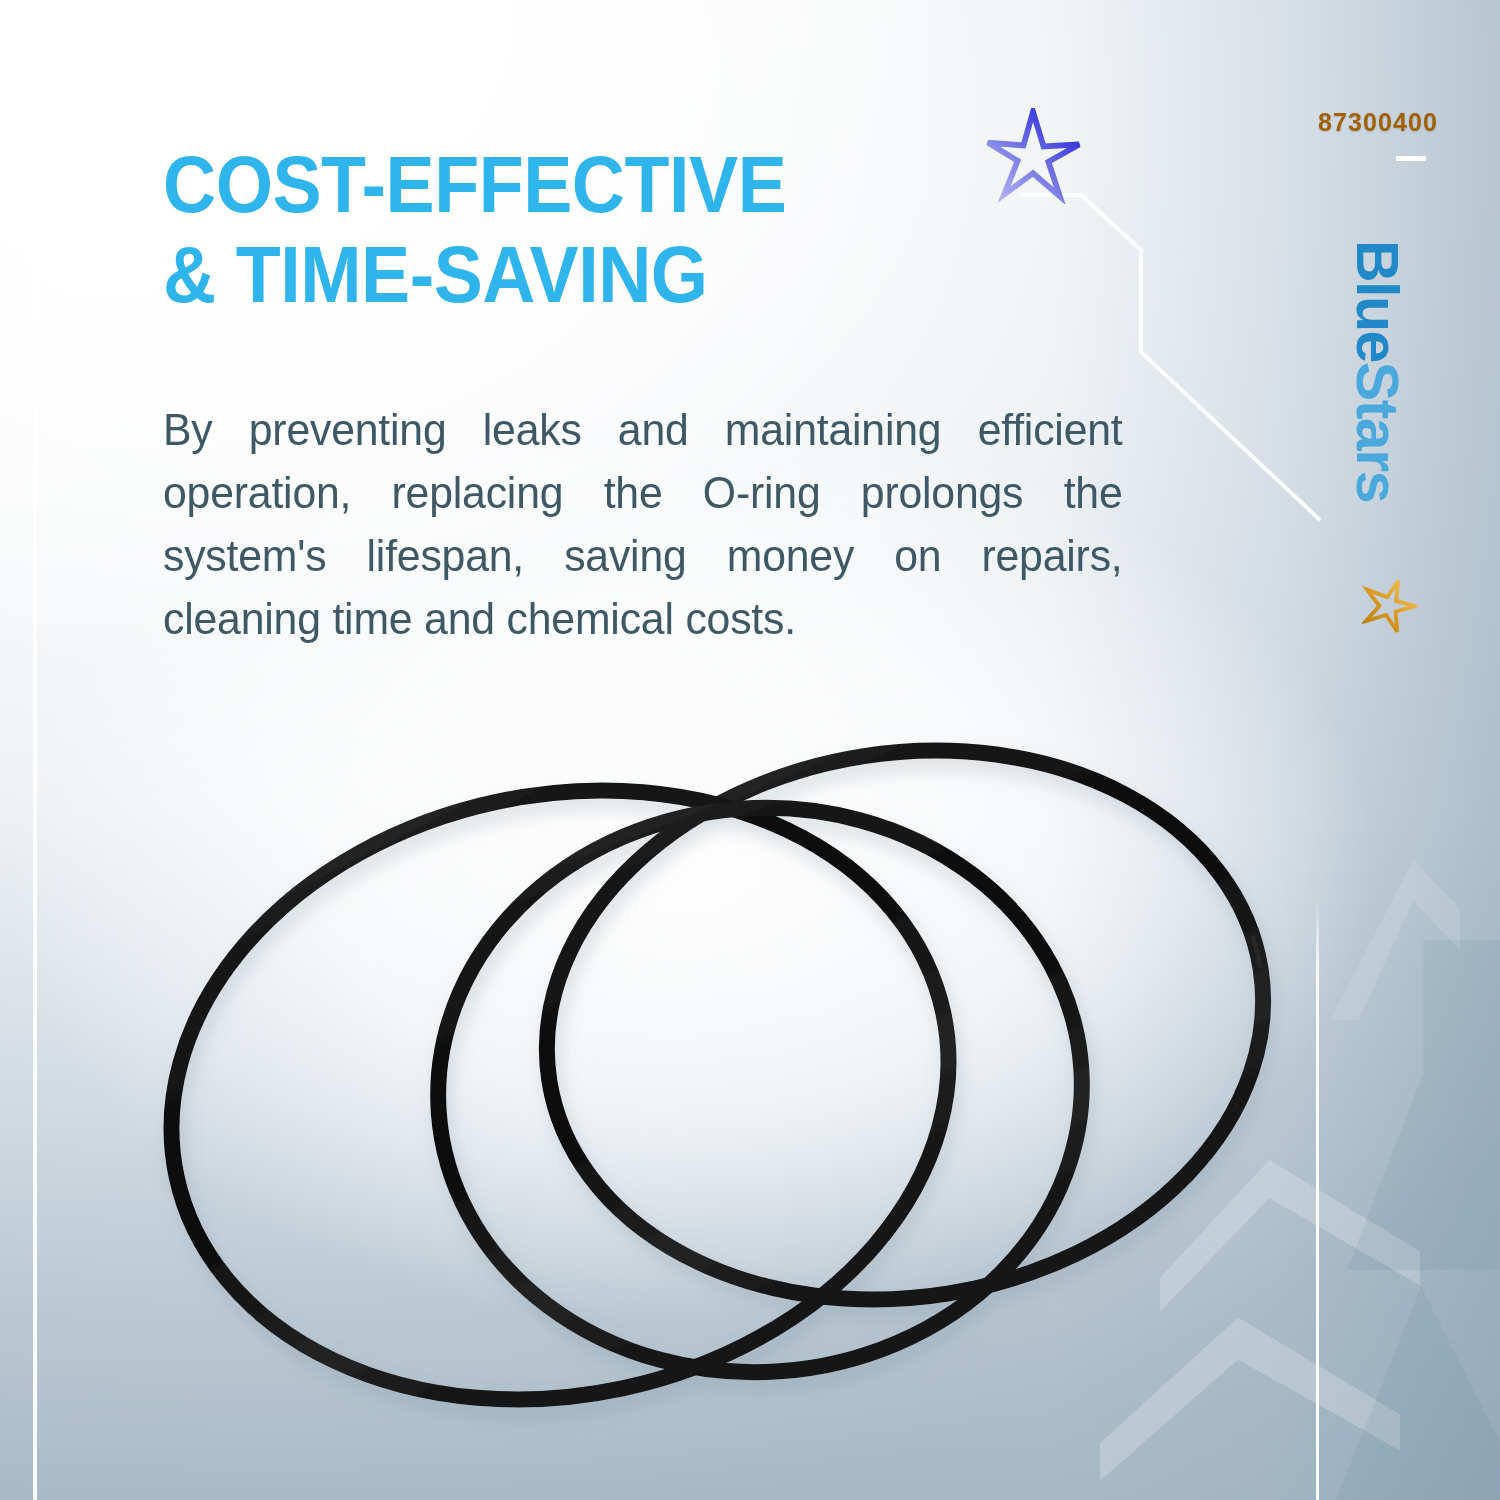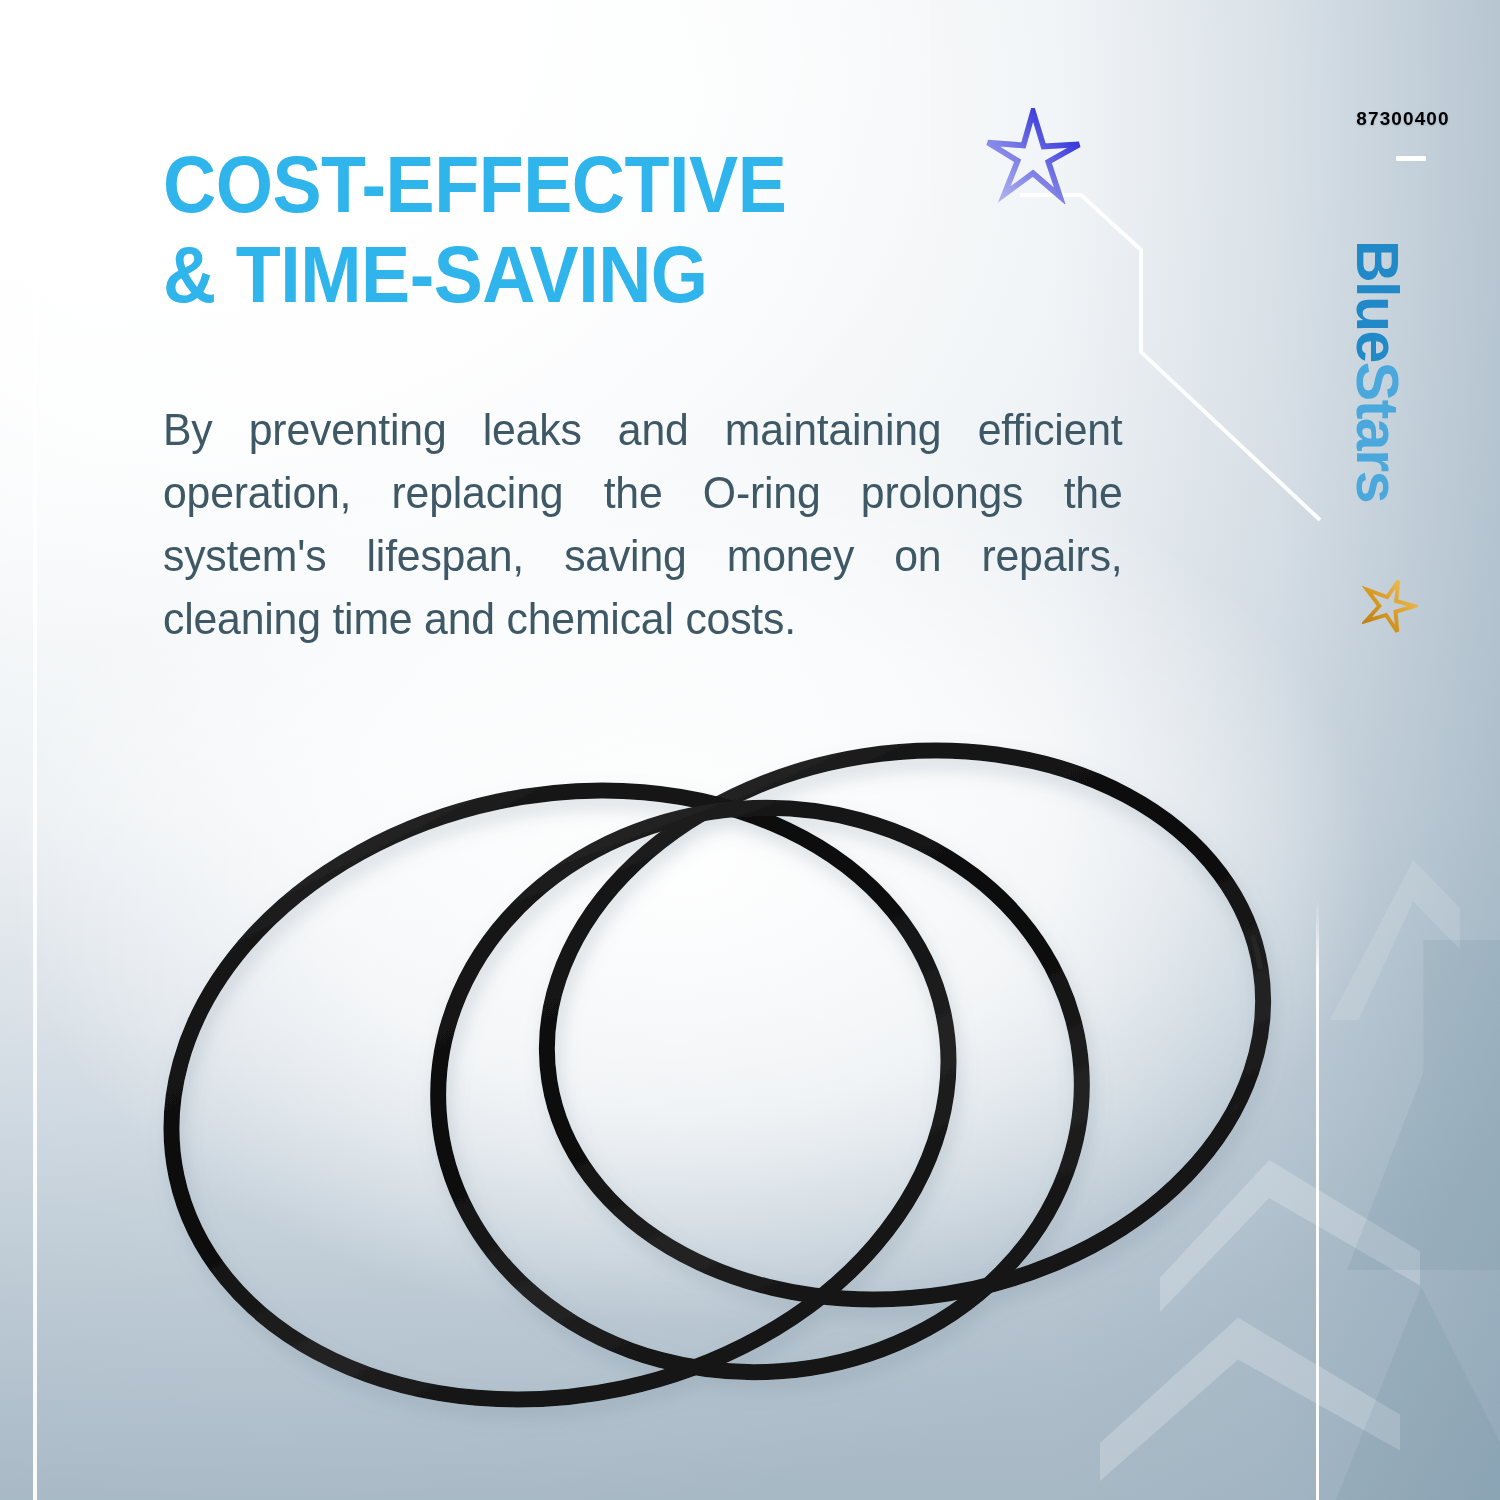--- a/index.html
+++ b/index.html
@@ -112,25 +112,25 @@
     text-align: justify;
     text-align-last: left;
   }
 
   
   .part-number {
     position: absolute;
     left: 1318px;
     top: 108px;
     width: 170px;
-    text-align: center;
-    color: #000000;
+    text-align: left;
+    color: #a16207;
     font-family: "Liberation Sans", sans-serif;
     font-weight: 700;
-    font-size: 19px;
+    font-size: 25px;
     letter-spacing: 1.1px;
     text-shadow: 0 1px 2px rgba(120,140,158,0.45);
   }
   .part-dash {
     position: absolute;
     left: 1396px;
     top: 156px;
     width: 30px;
     height: 5px;
     background: #ffffff;

